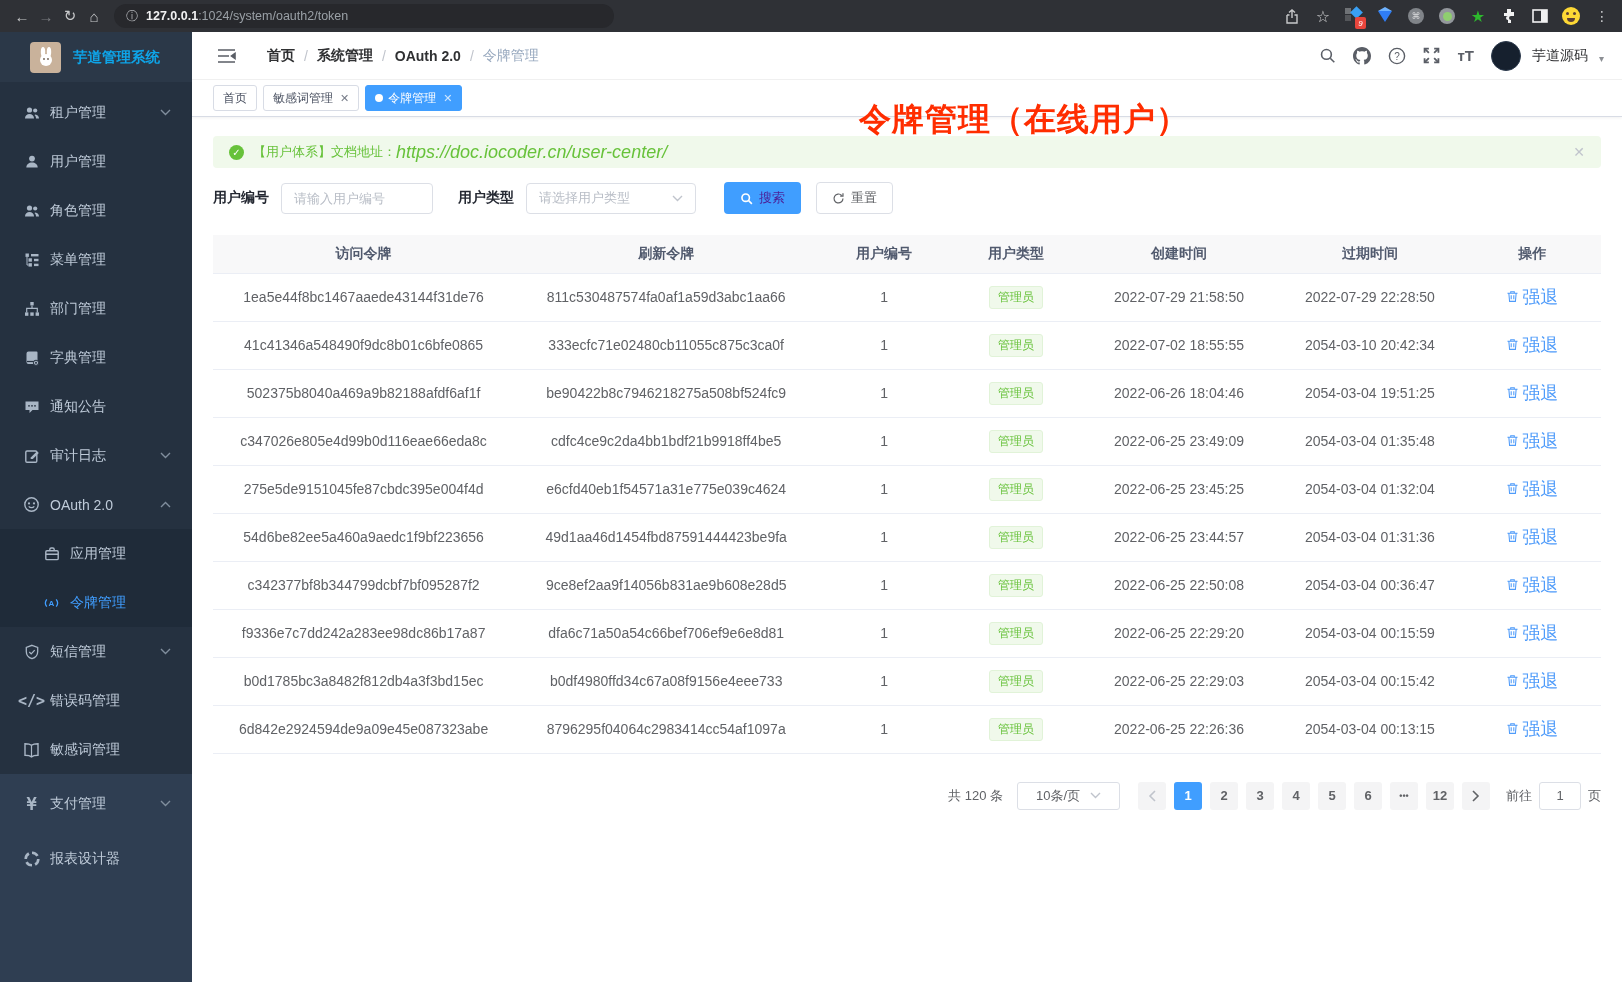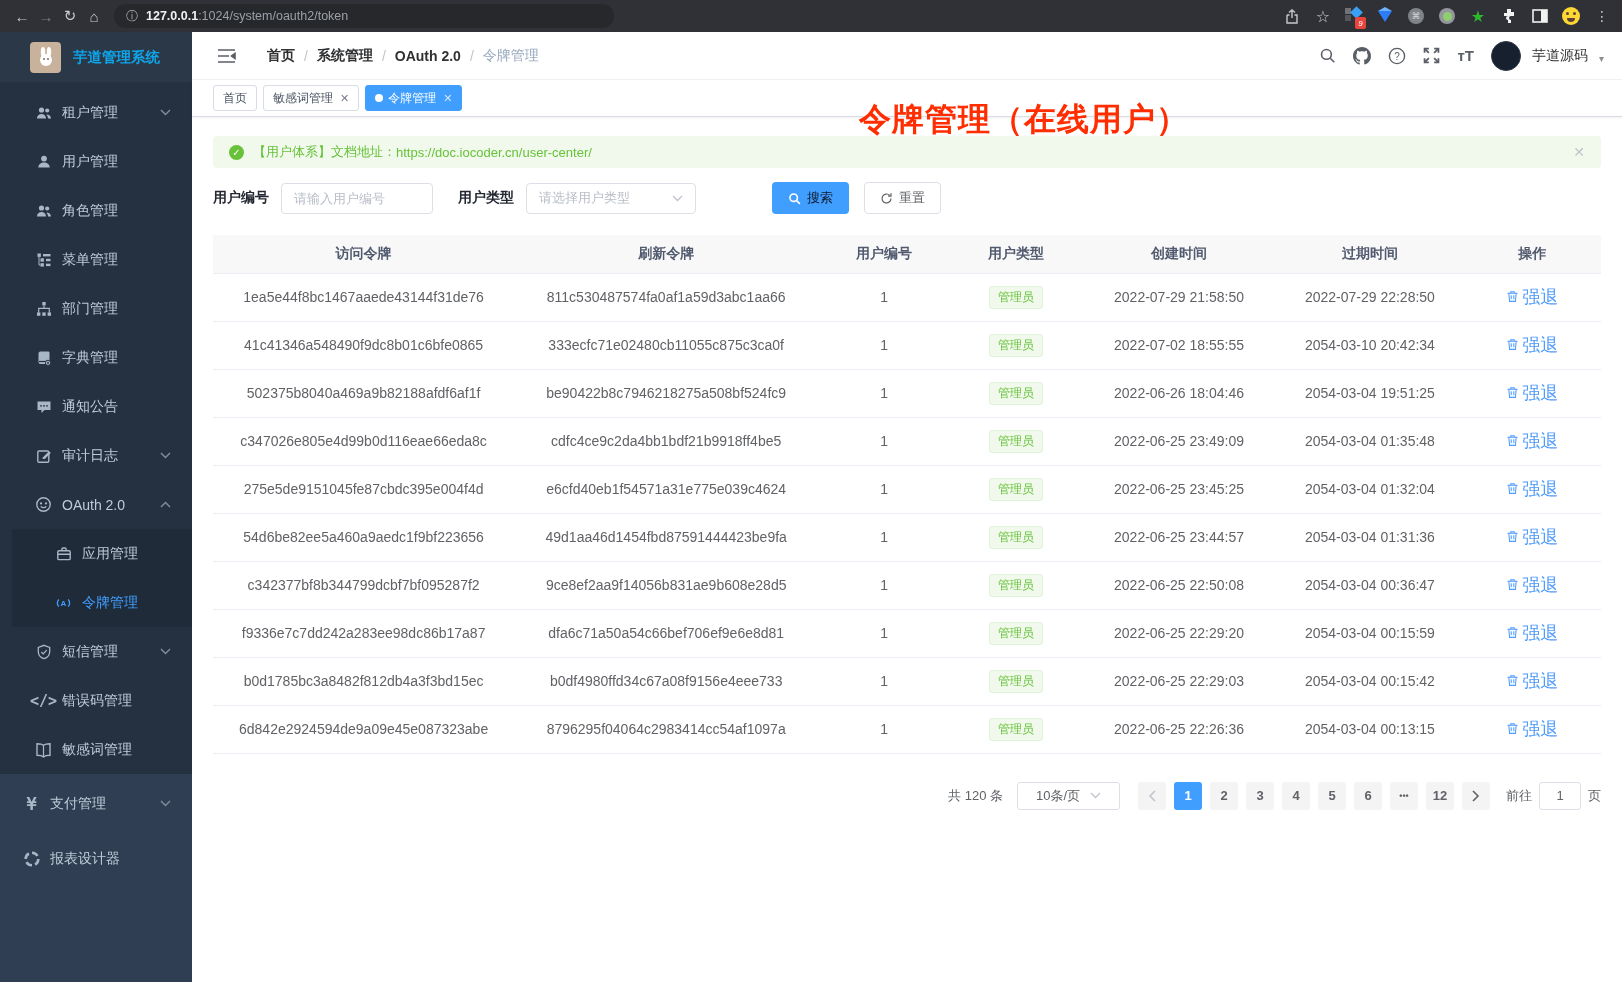--- a/index.html
+++ b/index.html
@@ -34,21 +34,21 @@
   .emoji-face:after { content:""; position:absolute; bottom:3px; left:5px; width:8px; height:4px;
     border-radius:0 0 8px 8px; background:#5d4037; }
   .kebab { color:#c8c9cb; font-size:14px; letter-spacing:0; }
 
   
   .app { display:flex; height:950px; }
   .sidebar { width:192px; background:#253140; display:flex; flex-direction:column; color:#bfcbd9; flex-shrink:0; }
   .logo-bar { height:50px; background:#2b3848; display:flex; align-items:center; padding-left:30px; gap:12px; }
   .logo-img { width:31px; height:31px; border-radius:4px; background:#c9b29b; overflow:hidden; display:flex; align-items:center; justify-content:center; }
   .logo-title { color:#0ea5e9; font-size:14.5px; font-weight:700; }
-  .menu { padding-top:6px;padding-left:12px; }
+  .menu { padding-top:6px; }
   .menu-item { height:49px; display:flex; align-items:center; padding-left:23px; font-size:14px; cursor:pointer; position:relative; }
   .menu-item .mi-icon { width:17px; height:17px; margin-right:10px; display:flex; align-items:center; justify-content:center; color:#a9b6c5; }
   .menu-item.sub { padding-left:43px; background:#1f2b39; }
   .menu-item.active, .menu-item.active .mi-icon { color:#409eff; }
   .menu-item .mi-chevron { position:absolute; right:21px; color:#808e9d; display:flex; }
   .menu-light { background:#2f3e52; flex:1; padding-top:2px; }
   .menu-light .menu-item { height:55px; }
   .mi-icon svg, .mi-chevron svg { display:block; }
   .mi-icon .txt-ic { font-size:15px; font-weight:700; font-family:"DejaVu Sans Mono",monospace; }
 
@@ -73,34 +73,34 @@
   .tag-tab.active { background:#409eff; border-color:#409eff; color:#fff; }
   .tag-tab.active .dot { display:block; }
   .tab-close { font-size:11px; color:inherit; opacity:.75; margin-left:2px; }
 
   .content { padding:19px 21px 0 21px; }
 
   .alert { height:32px; background:#f0f9eb; border-radius:4px; display:flex; align-items:center; padding:0 16px; margin-bottom:10px; }
   .alert-check { width:15px; height:15px; border-radius:50%; background:#67c23a; color:#fff; font-size:10px;
     display:flex; align-items:center; justify-content:center; margin-right:9px; flex-shrink:0; }
   .alert-text { color:#67c23a; font-size:13px; }
-  .alert-link { color:#67c23a; font-size:13px; cursor:pointer; }
+  .alert-link { color:#67c23a; font-size:18px; cursor:pointer;font-style:italic; }
   .alert-close { margin-left:auto; color:#c0c4cc; font-size:14px; cursor:pointer; }
 
   .filters { display:flex; align-items:center; margin:14px 0 0 0; }
   .f-label { font-size:14px; font-weight:700; color:#242832; margin-right:12px; }
   .f-input { width:152px; height:31px; border:1px solid #dcdfe6; border-radius:4px; padding:0 12px;
     font-size:13px; color:#606266; outline:none; font-family:inherit; }
   .f-input::placeholder { color:#b8bdc6; }
   .f-select { width:170px; height:31px; border:1px solid #dcdfe6; border-radius:4px; padding:0 12px;
     font-size:13px; color:#b8bdc6; display:flex; align-items:center; justify-content:space-between; cursor:pointer; margin-right:28px; }
   .f-label2 { margin-left:25px; }
   .btn { height:32px; border-radius:4px; font-size:13px; display:inline-flex; align-items:center; gap:6px;
     padding:0 15px; cursor:pointer; border:1px solid transparent; }
-  .btn-primary { background:#409eff; color:#0f172a;margin-left:48px; }
+  .btn-primary { background:#409eff; color:#4c1d95; }
   .btn-plain { background:#fff; border-color:#dcdfe6; color:#606266; margin-left:15px; }
 
   table.grid { width:100%; border-collapse:collapse; table-layout:fixed; margin-top:21px; }
   .grid th { background:#f8f8f9; height:38px; font-size:14px; font-weight:700; color:#515a6e; text-align:center; }
   .grid td { height:48px; font-size:14px; color:#606266; text-align:center; border-bottom:1px solid #ebeef5; }
   .grid thead tr { border-bottom:1px solid #ebeef5; }
   .tag-admin { display:inline-block; background:#f0f9eb; border:1px solid #e1f3d8; color:#67c23a;
     font-size:12px; height:23px; line-height:21px; padding:0 8px; border-radius:3px; }
   .act-link { color:#4e9bfa; font-size:18px; cursor:pointer; display:inline-flex; align-items:center; gap:3px; }
 

